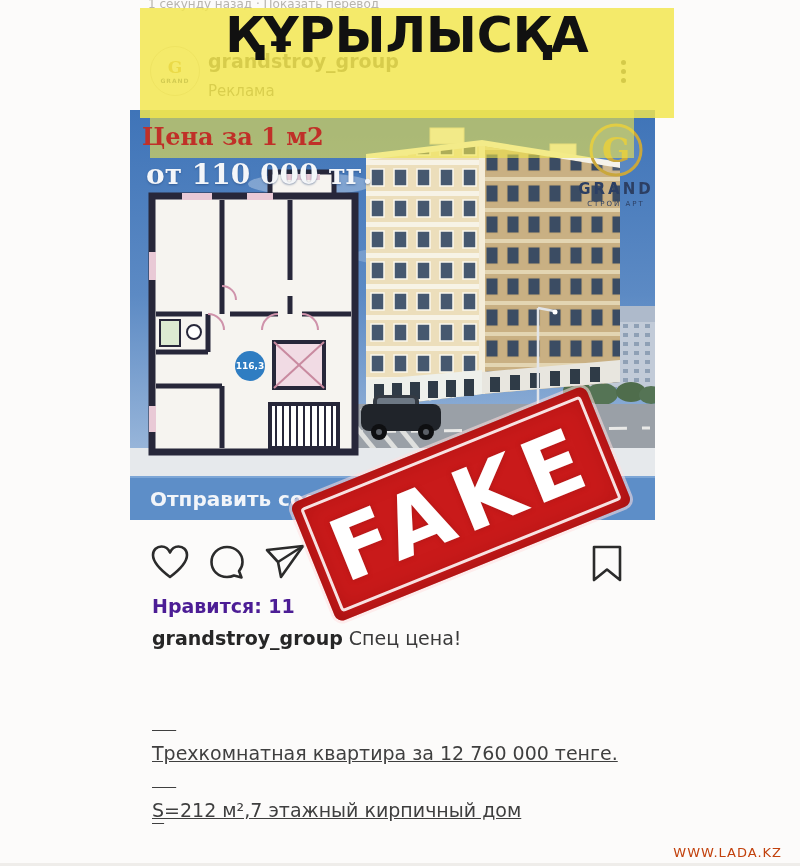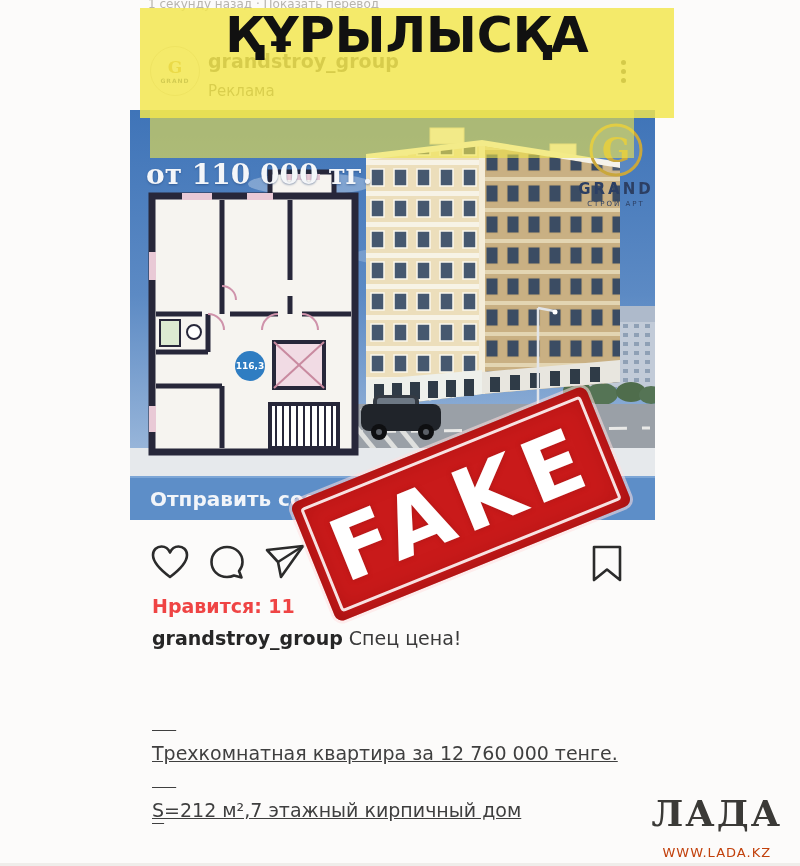--- a/index.html
+++ b/index.html
@@ -45,21 +45,21 @@
          box-shadow:0 0 0 3px rgba(255,224,224,.55), inset 0 0 26px rgba(120,10,10,.55);
          display:flex;align-items:center;justify-content:center;}
   .stamp-inner{position:absolute;left:8px;top:8px;right:8px;bottom:8px;
          border:3px solid rgba(255,255,255,.88);border-radius:4px;}
   .stamp-text{font-size:86px;font-weight:bold;color:#fff;letter-spacing:8px;line-height:1;
          text-shadow:0 0 5px rgba(150,20,20,.6);}
   
   .icons{position:absolute;left:150px;top:544px;width:500px;height:42px;z-index:3;}
   .icn{position:absolute;top:0;}
   
-  .likes{position:absolute;left:152px;top:595px;font-size:19px;font-weight:bold;color:#ef4444;z-index:3;}
+  .likes{position:absolute;left:152px;top:595px;font-size:19px;font-weight:bold;color:#4c1d95;z-index:3;}
   .cap{position:absolute;left:152px;top:627px;font-size:19px;color:#3a3a3a;z-index:3;text-align:center;}
   .cap b{font-weight:bold;color:#262626;}
   .para{position:absolute;left:152px;font-size:19px;color:#3f3f3f;line-height:31px;z-index:3;white-space:pre-wrap;text-decoration:underline;}
   .p1{top:676px;} .p2{top:733px;} .p3{top:814px;}
   
   .lada{position:absolute;right:18px;bottom:6px;text-align:center;z-index:3;}
   .lada-title{font-family:"DejaVu Serif","Liberation Serif",serif;font-weight:bold;
               font-size:36px;color:#3b3a37;letter-spacing:2px;line-height:1;}
   .lada-url{font-size:13px;color:#c2410c;letter-spacing:1px;margin-top:14px;}
   .bottom-edge{position:absolute;left:0;bottom:0;width:100%;height:3px;background:#efedea;z-index:2;}
@@ -220,20 +220,21 @@
           <path d="M126,118 a16,16 0 0 0 -16,16"></path>
           <path d="M150,118 a16,16 0 0 1 16,16"></path>
           <path d="M70,90 a14,14 0 0 1 14,14"></path>
         </g>
         <circle cx="98" cy="170" r="15" fill="#2f7dc2"></circle>
         <text x="98" y="173" text-anchor="middle" font-size="9" font-weight="bold" fill="#ffffff">116,3</text>
       </g>
     </svg>
 
     <div class="ystrip"></div>
+    <div class="price-label">Цена за 1 м2</div>
     <div class="price-value">от 110 000 тг.</div>
 
     <div class="cta">
       <span class="cta-label">Отправить сооб</span>
       <span class="cta-frag">а;зА</span>
     </div>
   </div>
 
   <div class="stamp">
     <div class="stamp-inner"></div>
@@ -270,18 +271,17 @@
   <div class="para p2">
     <div>S=212 м²,7 этажный кирпичный дом</div>
     
   </div>
   <div class="para p3">
     
     
   </div>
 
   <div class="lada">
-    <div class="lada-title">ЛАДА</div>
     <div class="lada-url">WWW.LADA.KZ</div>
   </div>
 
   <div class="bottom-edge"></div>
 </div>
 
 </body></html>

